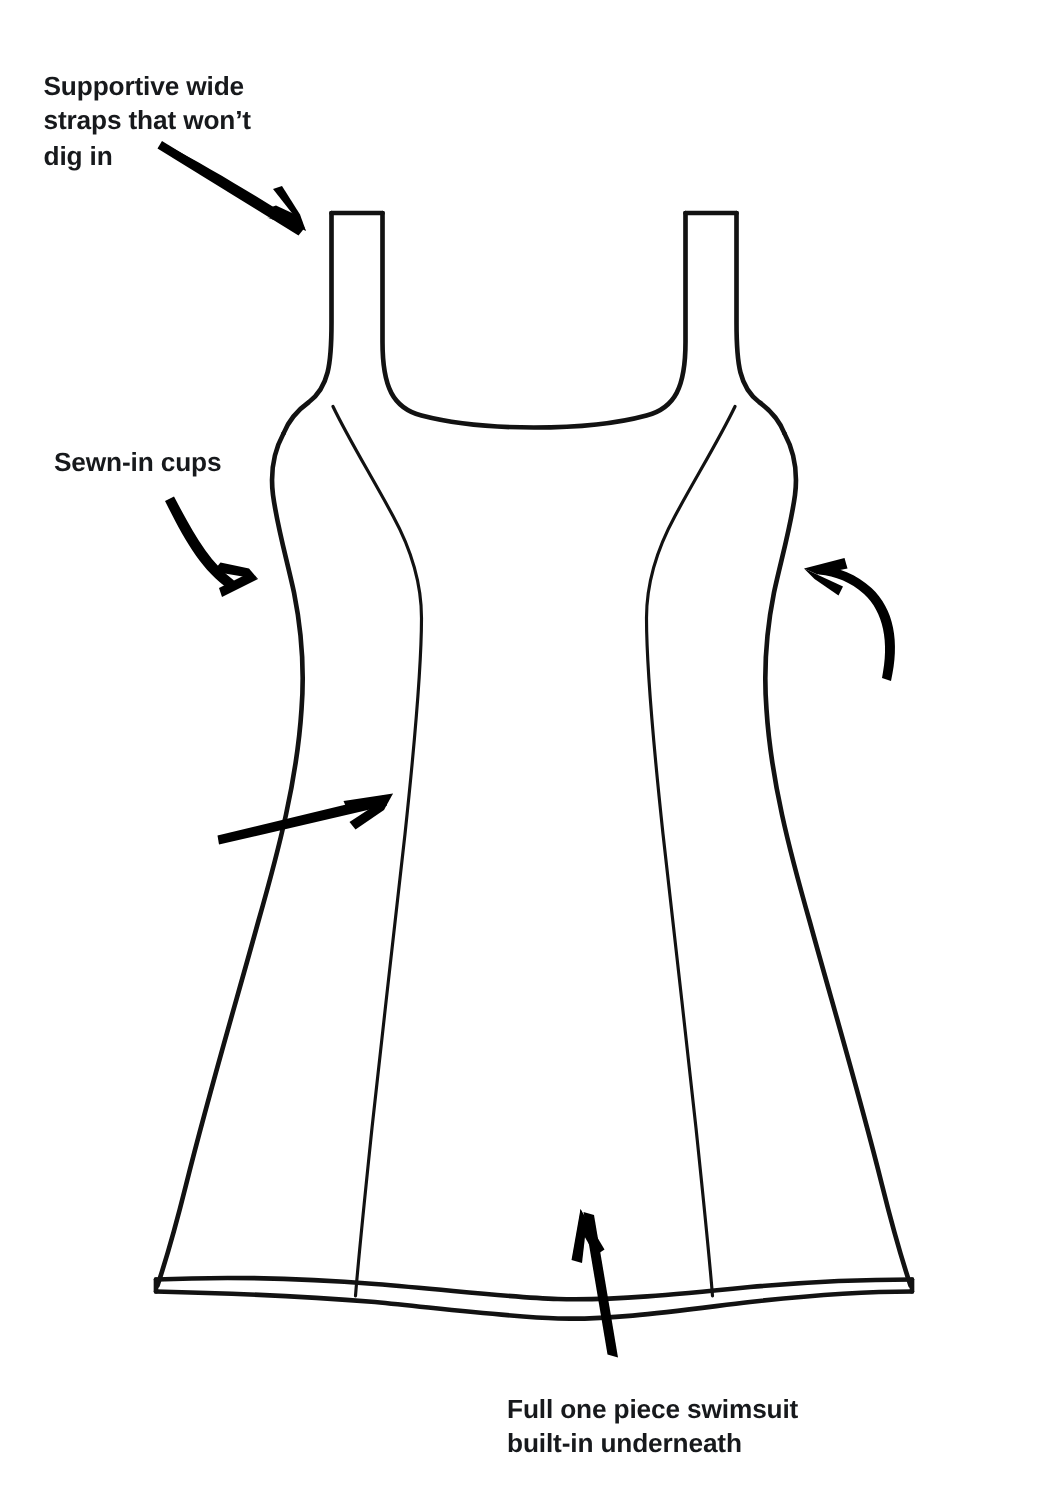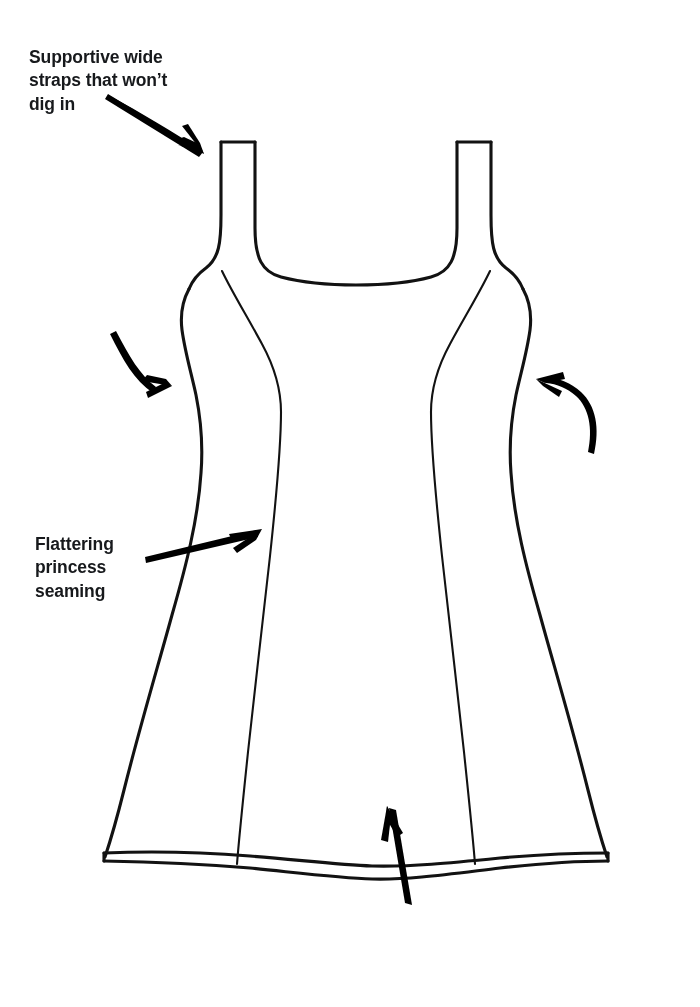--- a/index.html
+++ b/index.html
@@ -181,20 +181,20 @@
       <path class="arrow-shape" d="M 387,806 L 381,840 L 388,842 L 391,816 Z"></path>
       <path class="arrow-shape" d="M 387,806 L 403,833 L 397,837 L 386,818 Z"></path>
     </g>
 
   </svg>
 
   <div class="callout" id="callout-straps">Supportive wide
 straps that won’t
 dig in</div>
 
-
-  <div class="callout" id="callout-seaming">Flattering
-princess
-seaming</div>
-
-
+  <div class="callout" id="callout-cups">Sewn-in cups</div>
+
+
+
+  <div class="callout" id="callout-swimsuit">Full one piece swimsuit
+built-in underneath</div>
 
 </div>
 
 </body></html>

